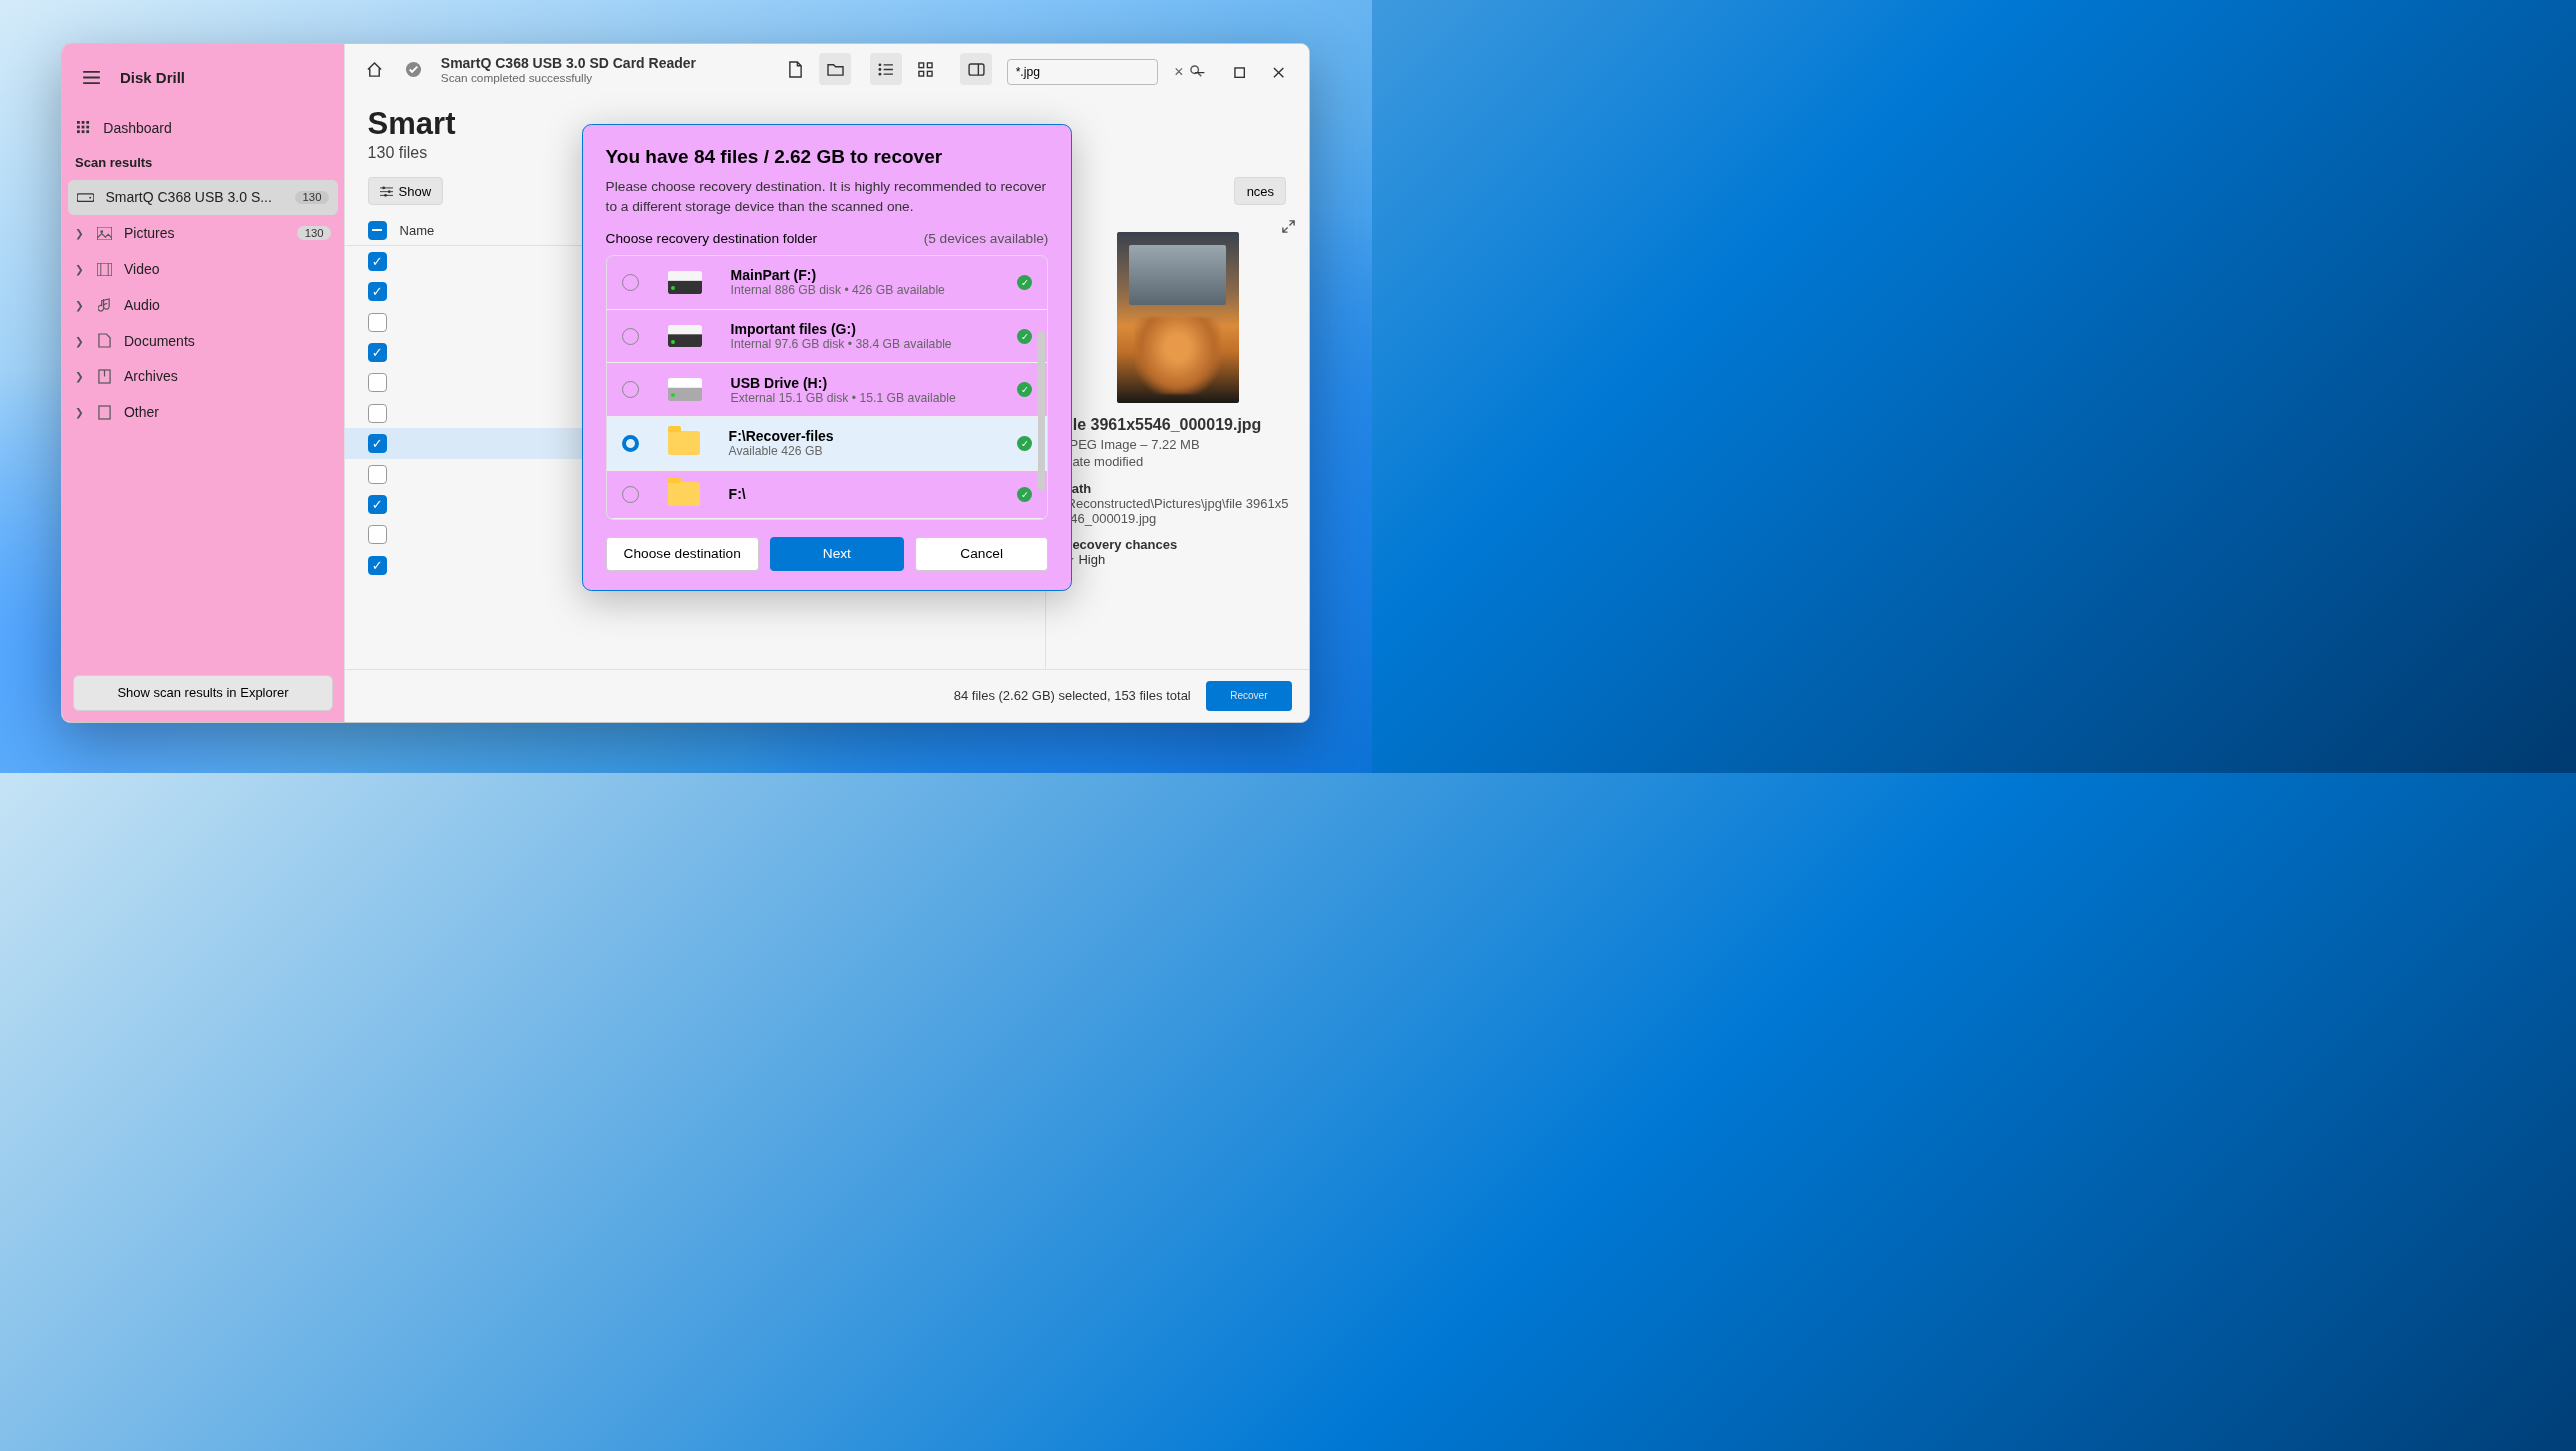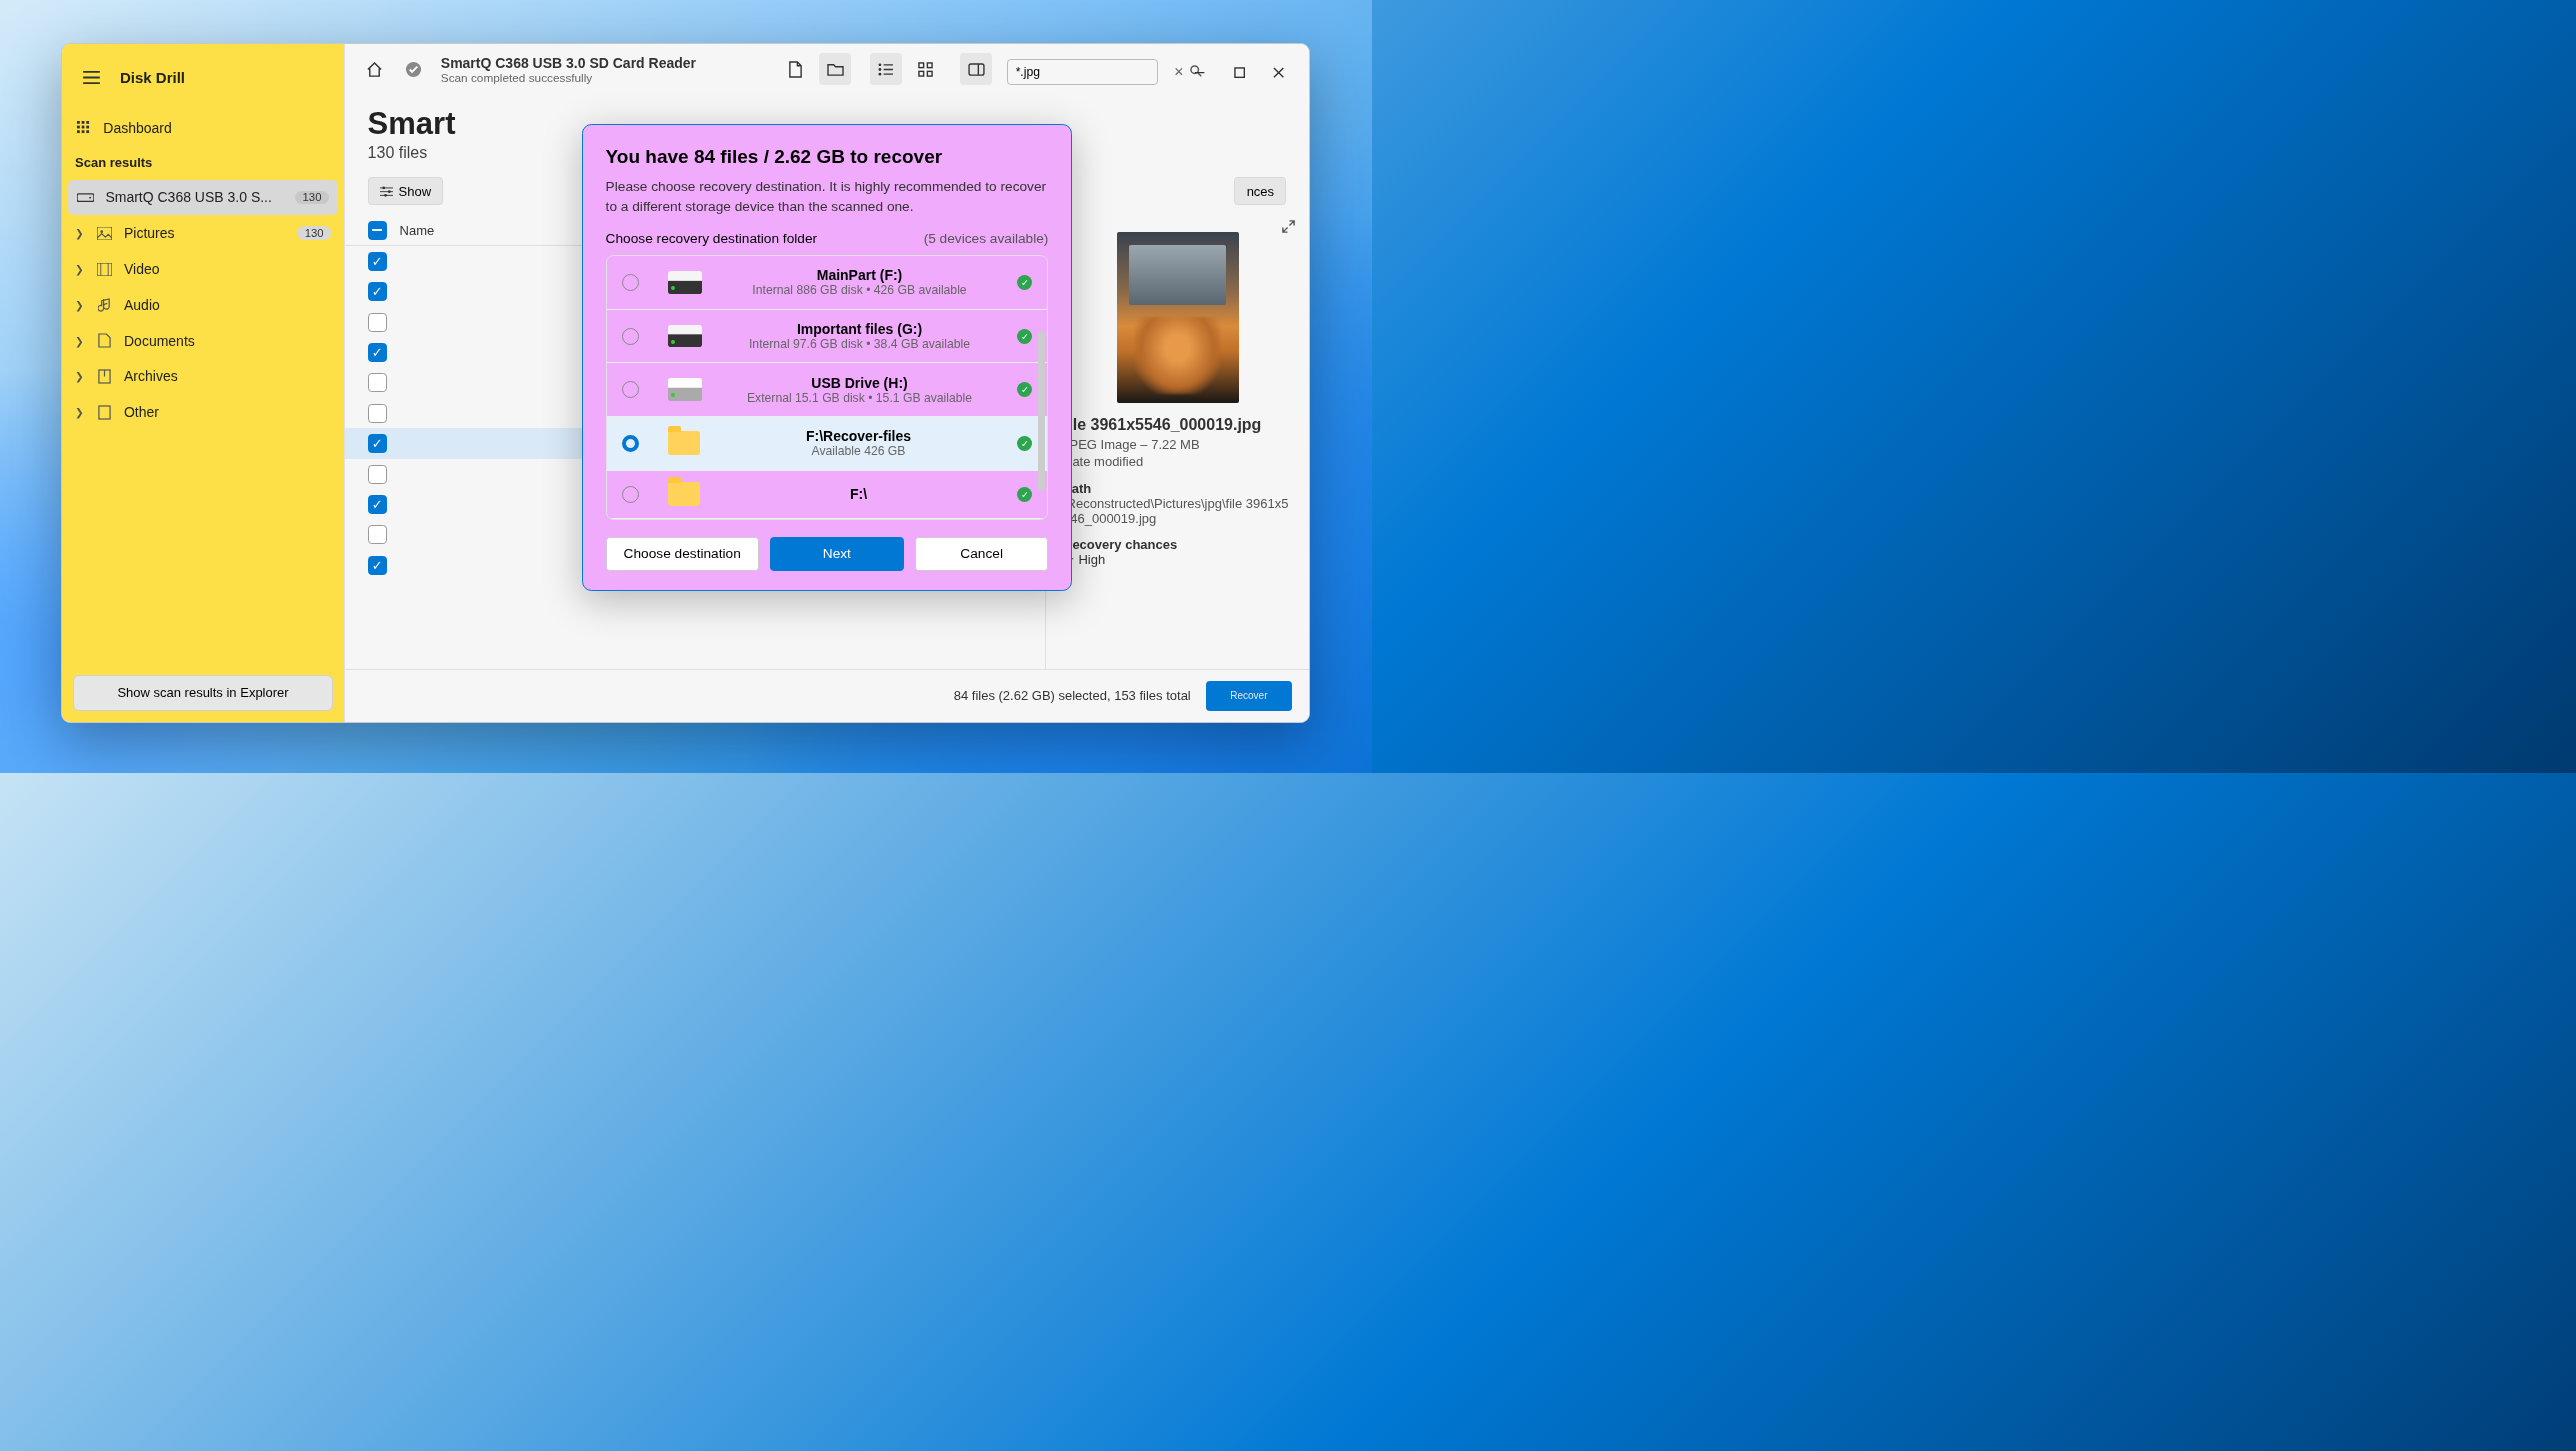--- a/index.html
+++ b/index.html
@@ -1,19 +1,19 @@
 <!DOCTYPE html>
 <html style="font-size:15px"><head>
 <meta charset="utf-8">
 <style>
 * { margin: 0; padding: 0; box-sizing: border-box; font-family: "Segoe UI", sans-serif; }
 body { width: 1372px; height: 773px; overflow: hidden; background: linear-gradient(135deg, #c5e3f5 0%, #0078d4 60%, #003a70 100%); position: relative; }
 .wallpaper-swirl { position: absolute; inset: 0; background: radial-gradient(circle at 80% 70%, #2b8fff 0%, transparent 40%), radial-gradient(circle at 90% 90%, #0060c0 0%, transparent 35%), radial-gradient(circle at 5% 85%, #4aa0ff 0%, transparent 20%), linear-gradient(150deg, #d4ebf9 0%, #7ec1f7 40%, #0078d4 100%); }
 .app-window { position: absolute; left: 61px; top: 43px; width: 1249px; height: 680px; background: #f5f5f5; border-radius: 9.4px; box-shadow: 0 19px 57px rgba(0,0,0,0.3); display: flex; overflow: hidden; border: 0.9px solid #c8c8c8; }
-.sidebar { width: 283px; background: #fde047; display: flex; flex-direction: column; border-right: 0.9px solid #e0e0e0; }
+.sidebar { width: 283px; background: #f9a8d4; display: flex; flex-direction: column; border-right: 0.9px solid #e0e0e0; }
 .sidebar-header { display: flex; align-items: center; gap: 13px; padding: 17px 13px; }
 .hamburger-icon, .icon-btn svg, .cat-icon svg { display: block; }
 .app-title { font-size: 15px; font-weight: 600; color: #222; }
 .sidebar-item { display: flex; align-items: center; gap: 11.3px; padding: 9.4px 13px; font-size: 14px; color: #222; cursor: pointer; }
 .sidebar-item .chev { width: 9.4px; color: #555; font-size: 10.4px; }
 .sidebar-section-label { font-size: 13px; font-weight: 600; padding: 9.4px 13px; color: #222; }
 .sidebar-item.selected { background: #d8d8d8; border-radius: 5.7px; margin: 0 5.7px; padding: 9.4px 9.4px; }
 .badge { margin-left: auto; background: #d8d8d8; border-radius: 9.4px; padding: 0.9px 7.5px; font-size: 11.3px; color: #333; }
 .sidebar-item.selected .badge { background: #c8c8c8; }
 .sidebar-footer { margin-top: auto; padding: 11.3px; }
@@ -60,21 +60,21 @@
 .footer-bar { display: flex; align-items: center; padding: 11.3px 17px; border-top: 0.9px solid #e0e0e0; gap: 15px; }
 .footer-bar .status { margin-left: auto; font-size: 13px; color: #333; }
 .recover-btn { background: #0078d4; color: #e5e5e5; border: none; border-radius: 3.8px; padding: 9.4px 24.5px; font-size: 10px; cursor: pointer; }
 
 .modal-overlay { position: absolute; inset: 0; display: flex; align-items: flex-start; justify-content: center; padding-top: 80px; pointer-events: none; }
 .modal { width: 490px; background: #f0abfc; border: 1.9px solid #0078d4; border-radius: 9.4px; padding: 21px 22.6px 19px; box-shadow: 0 9.4px 38px rgba(0,0,0,0.25); pointer-events: auto; }
 .modal-title { font-size: 19px; font-weight: 700; margin-bottom: 9.4px; }
 .modal-desc { font-size: 13.7px; color: #333; margin-bottom: 15px; line-height: 1.4; }
 .dest-header { display: flex; justify-content: space-between; font-size: 13.7px; margin-bottom: 9.4px; }
 .dest-list { border: 0.9px solid #e0e0e0; border-radius: 7.5px; max-height: 292px; overflow: hidden; position: relative; }
-.dest-item { display: flex; align-items: center; gap: 29px; padding: 11.3px 15px; border-bottom: 0.9px solid #eee; text-align: center; }
+.dest-item { display: flex; align-items: center; gap: 29px; padding: 11.3px 15px; border-bottom: 0.9px solid #eee; }
 .dest-item.selected { background: #e3f0fb; }
 .radio { width: 17px; height: 17px; border: 1.9px solid #888; border-radius: 50%; flex-shrink: 0; }
 .radio.selected { border: 4.7px solid #0078d4; }
 .drive-icon { width: 34px; height: 22.6px; background: linear-gradient(180deg, #f5f5f5 40%, #ccc 42%, #333 44%, #333 100%); border-radius: 2.8px; position: relative; flex-shrink: 0; }
 .drive-icon.usb { background: linear-gradient(180deg, #fff 40%, #ddd 42%, #aaa 44%, #aaa 100%); }
 .drive-icon::after { content:""; position:absolute; left:3.8px; bottom:3.8px; width:3.8px; height:3.8px; background:#3c3; border-radius:50%; }
 .folder-icon { width: 32px; height: 24.5px; background: #ffd35a; border-radius: 2.8px; position: relative; flex-shrink: 0; }
 .folder-icon::before { content:""; position:absolute; top:-4.7px; left:0; width:13px; height:5.7px; background:#ffc83a; border-radius:1.9px 1.9px 0 0; }
 .dest-info { flex: 1; }
 .dest-name { font-size: 14px; font-weight: 600; }

